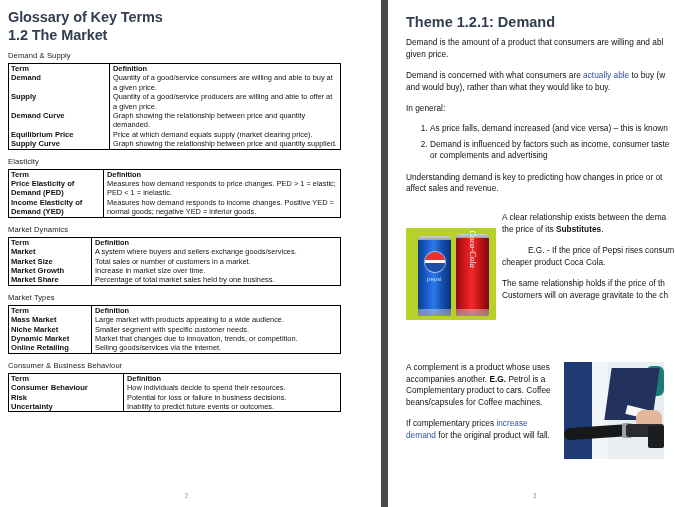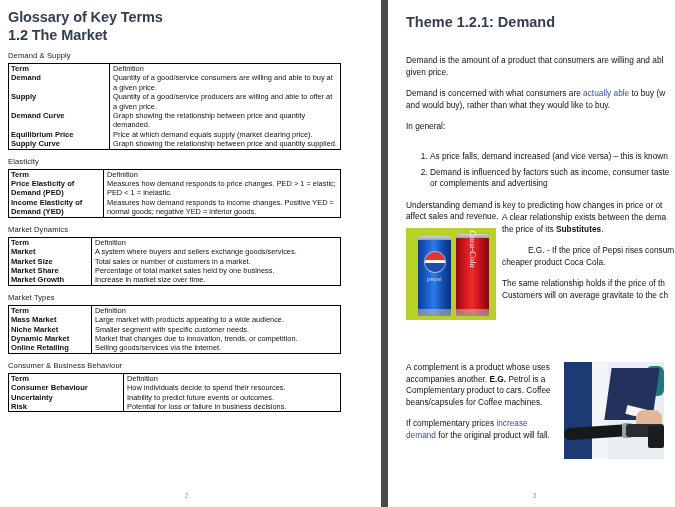--- a/index.html
+++ b/index.html
@@ -41,40 +41,40 @@
   table.gloss td{
     border:0;padding:0 2px 0 2px;vertical-align:top;
     font-size:7.4px;line-height:9.4px;color:#111;
   }
   table.gloss td.term{
     font-weight:bold;border-right:1.6px solid #000;
     font-size:7.6px;
   }
   table.gloss td.def{padding-left:3px;}
   table.gloss tr.hdr td{font-weight:bold;}
-  table.gloss tr.hdr td.def{font-weight:normal;}
+  table.gloss tr.hdr td.def{font-weight:bold;}
   .t1 .term{width:96px;}
   .t2 .term{width:90px;}
   .t3 .term{width:78px;}
   .t4 .term{width:78px;}
   .t5 .term{width:110px;}
   .tall td{line-height:10.6px;}
   .pagenum{
     position:absolute;left:0;top:492px;width:373px;text-align:center;
     font-size:6.5px;color:#9a9a9a;
   }
 
   
   .page-right{
     position:absolute;left:394px;top:0;width:281px;height:507px;
     background:#ffffff;box-sizing:border-box;padding:14px 0 0 12px;
     overflow:hidden;
   }
   h1.theme-title{
-    margin:0 0 24px 0;font-size:14.5px;line-height:17px;font-weight:bold;
+    margin:0 0 6px 0;font-size:14.5px;line-height:17px;font-weight:bold;
     color:#323e4f;white-space:nowrap;
   }
   .body-p{
     font-size:8.3px;line-height:11.6px;color:#111;margin:0 0 10px 0;
     white-space:nowrap;
   }
   ol.general{
     margin:0 0 10px 0;padding-left:20px;font-size:8.3px;line-height:11.6px;color:#111;
   }
   ol.general li{margin:4px;white-space:nowrap;}
@@ -227,27 +227,27 @@
       </tr>
       <tr>
             <td class="term">Market</td>
             <td class="def">A system where buyers and sellers exchange goods/services.</td>
           </tr>
       <tr>
             <td class="term">Market Size</td>
             <td class="def">Total sales or number of customers in a market.</td>
           </tr>
       <tr>
+            <td class="term">Market Growth</td>
+            <td class="def">Increase in market size over time.</td>
+          </tr>
+      <tr>
             <td class="term">Market Share</td>
             <td class="def">Percentage of total market sales held by one business.</td>
           </tr>
-      <tr>
-            <td class="term">Market Growth</td>
-            <td class="def">Increase in market size over time.</td>
-          </tr>
     </tbody>
       </table>
 
     <div class="section-label">Market Types</div>
     <table class="gloss t4 tall">
       <tbody>
           <tr class="hdr">
         <td class="term">Term</td>
         <td class="def">Definition</td>
       </tr>
@@ -275,26 +275,26 @@
       <tbody>
           <tr class="hdr">
         <td class="term">Term</td>
         <td class="def">Definition</td>
       </tr>
       <tr>
             <td class="term">Consumer Behaviour</td>
             <td class="def">How individuals decide to spend their resources.</td>
           </tr>
       <tr>
+            <td class="term">Risk</td>
+            <td class="def">Potential for loss or failure in business decisions.</td>
+          </tr>
+      <tr>
             <td class="term">Uncertainty</td>
             <td class="def">Inability to predict future events or outcomes.</td>
-          </tr>
-      <tr>
-            <td class="term">Risk</td>
-            <td class="def">Potential for loss or failure in business decisions.</td>
           </tr>
     </tbody>
       </table>
 
     <div class="pagenum">2</div>
   </div>
 
   <div class="gutter-left"></div>
   <div class="divider"></div>
   <div class="gutter-right"></div>
@@ -305,21 +305,21 @@
     <p class="body-p">
       <span>Demand is the amount of a product that consumers are willing and abl</span><br>
       <span>given price.</span>
     </p>
 
     <p class="body-p">
       <span>Demand is concerned with what consumers are </span><span class="squig">actually able</span><span> to buy (w</span><br>
       <span>and would buy), rather than what they would like to buy.</span>
     </p>
 
-    <p class="body-p" style="margin-bottom:18px;">In general:</p>
+    <p class="body-p" style="margin-bottom:8px;">In general:</p>
     <ol class="general">
       <li><span>As price falls, demand increased (and vice versa) – this is known</span></li>
       <li><span>Demand is influenced by factors such as income, consumer taste</span><span class="cont">or complements and advertising</span></li>
     </ol>
 
     <p class="body-p">
       <span>Understanding demand is key to predicting how changes in price or ot</span><br>
       <span>affect sales and revenue.</span>
     </p>
 

